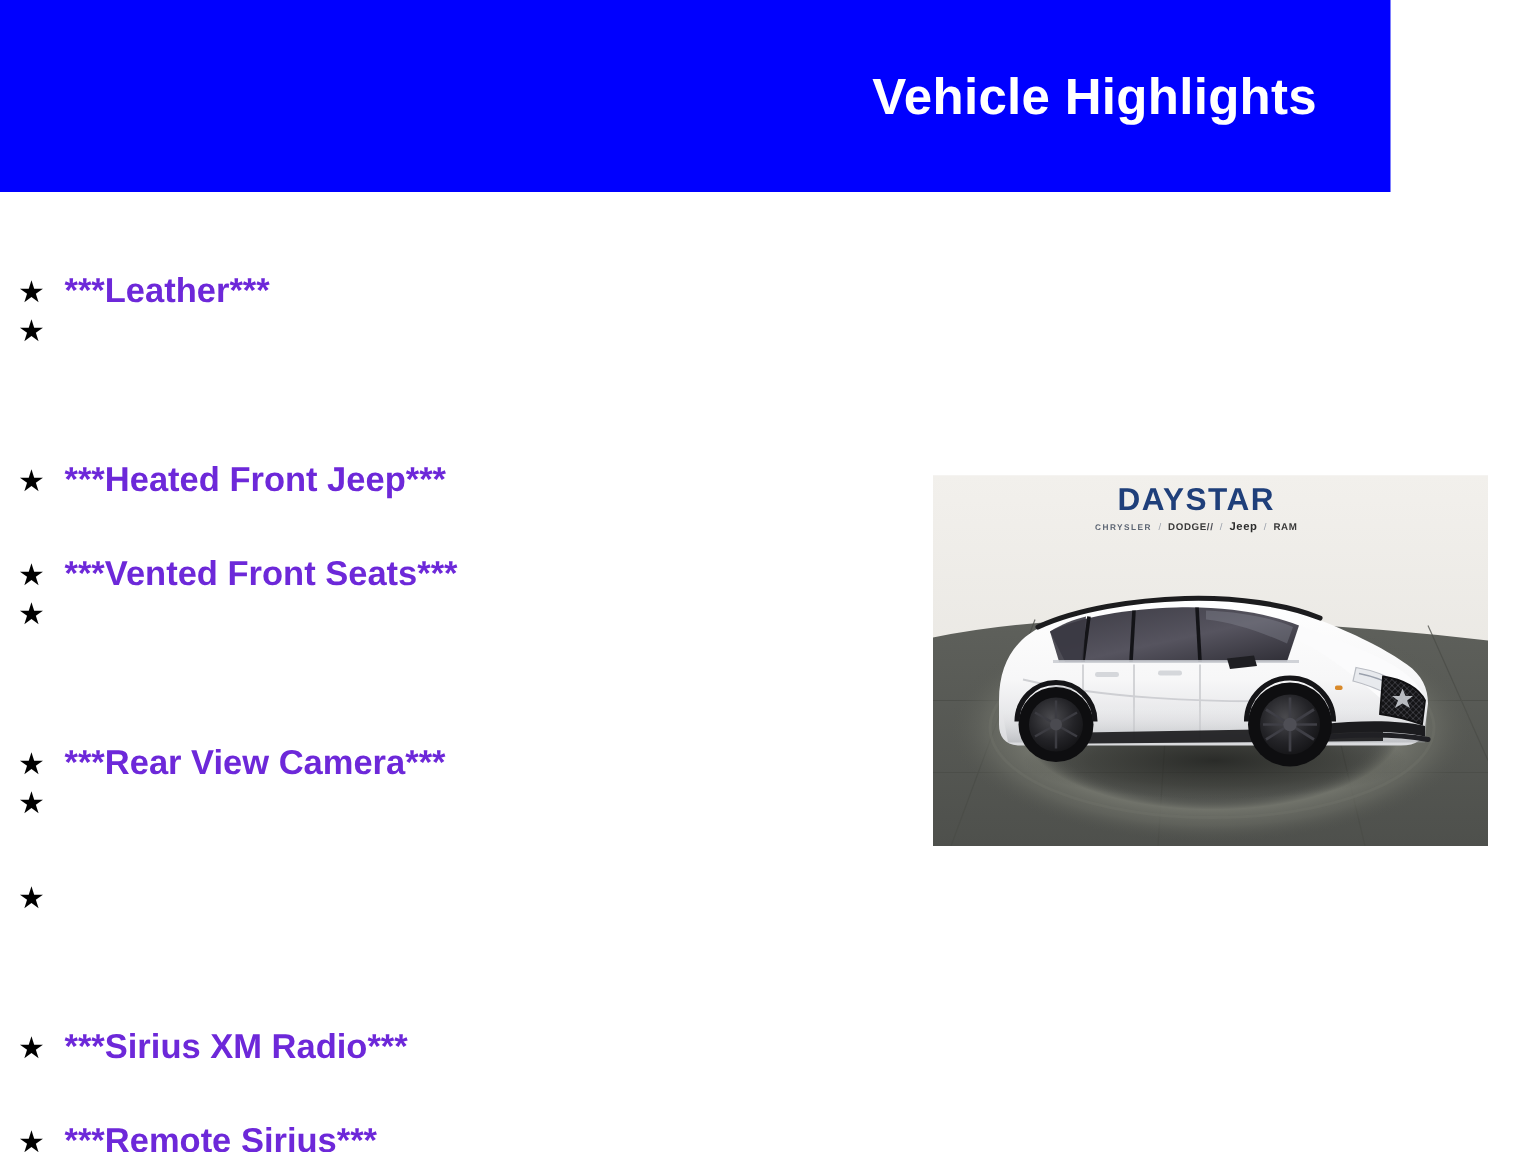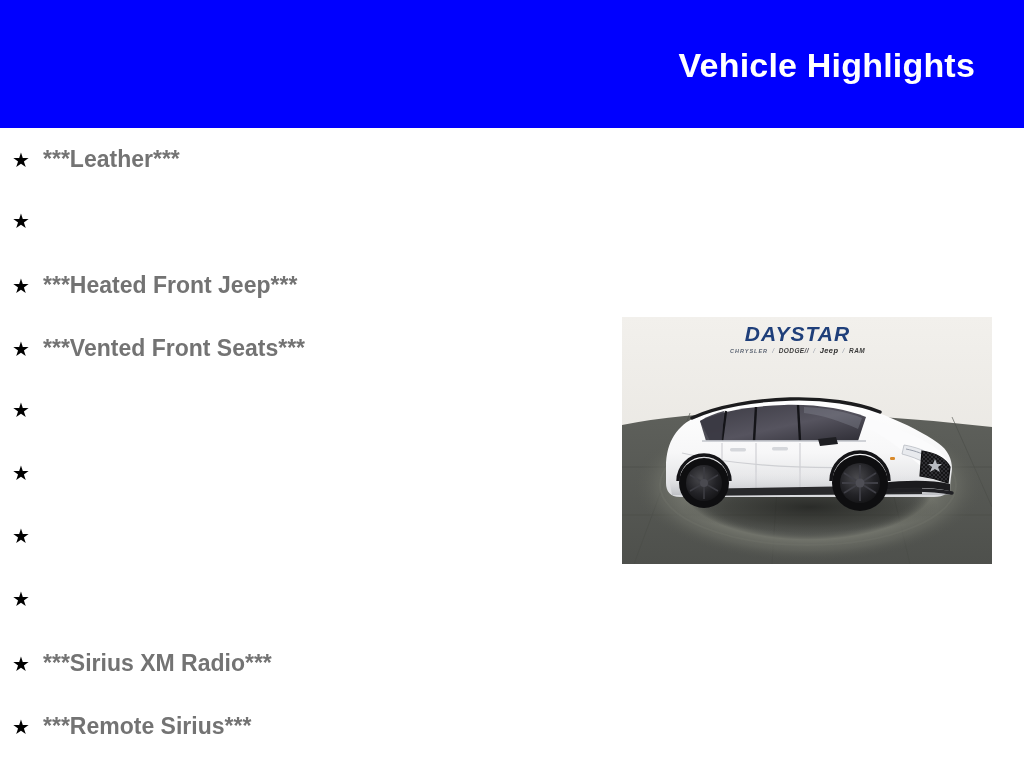--- a/index.html
+++ b/index.html
@@ -14,21 +14,21 @@
     font-family: "Liberation Sans", sans-serif;
     overflow: hidden;
     position: relative;
   }
 
   
   #header-banner {
     position: absolute;
     left: 0;
     top: 0;
-    width: 1024px;
+    width: 927px;
     height: 128px;
     background: #0000ff;
     box-sizing: border-box;
   }
   #header-title {
     position: absolute;
     right: 49px;
     top: 44px;
     color: #ffffff;
     font-size: 34px;
@@ -63,23 +63,24 @@
     font-size: 20px;
     line-height: 1;
     color: #000000;
     width: 31px;
     flex: 0 0 31px;
     display: inline-block;
   }
   .highlight-label {
     font-size: 23px;
     font-weight: bold;
-    color: #737373;
+    color: #6d28d9;
     line-height: 1;
     white-space: nowrap;
+    margin-top: 34px;
   }
 
   
   #vehicle-photo {
     position: absolute;
     left: 622px;
     top: 317px;
     width: 370px;
     height: 247px;
     overflow: hidden;
@@ -90,21 +91,20 @@
     width: 370px;
     height: 247px;
   }
   #dealer-watermark {
     position: absolute;
     left: 0;
     top: 6px;
     width: 351px;
     text-align: center;
     pointer-events: none;
-    font-style: italic;
   }
   #dealer-name {
     font-size: 21px;
     font-weight: bold;
     color: #1f3f7a;
     letter-spacing: 1px;
     line-height: 22px;
     font-family: "Liberation Sans", sans-serif;
   }
   #dealer-brands {
@@ -154,20 +154,21 @@
   </li>
   <li class="highlight-item">
     <span class="star-icon">★</span>
     <span class="highlight-label">***Vented Front Seats***</span>
   </li>
   <li class="highlight-item">
     <span class="star-icon">★</span>
   </li>
   <li class="highlight-item">
     <span class="star-icon">★</span>
+    <span class="highlight-label">***Rear View Camera***</span>
   </li>
   <li class="highlight-item">
     <span class="star-icon">★</span>
   </li>
   <li class="highlight-item">
     <span class="star-icon">★</span>
   </li>
   <li class="highlight-item">
     <span class="star-icon">★</span>
     <span class="highlight-label">***Sirius XM Radio***</span>

